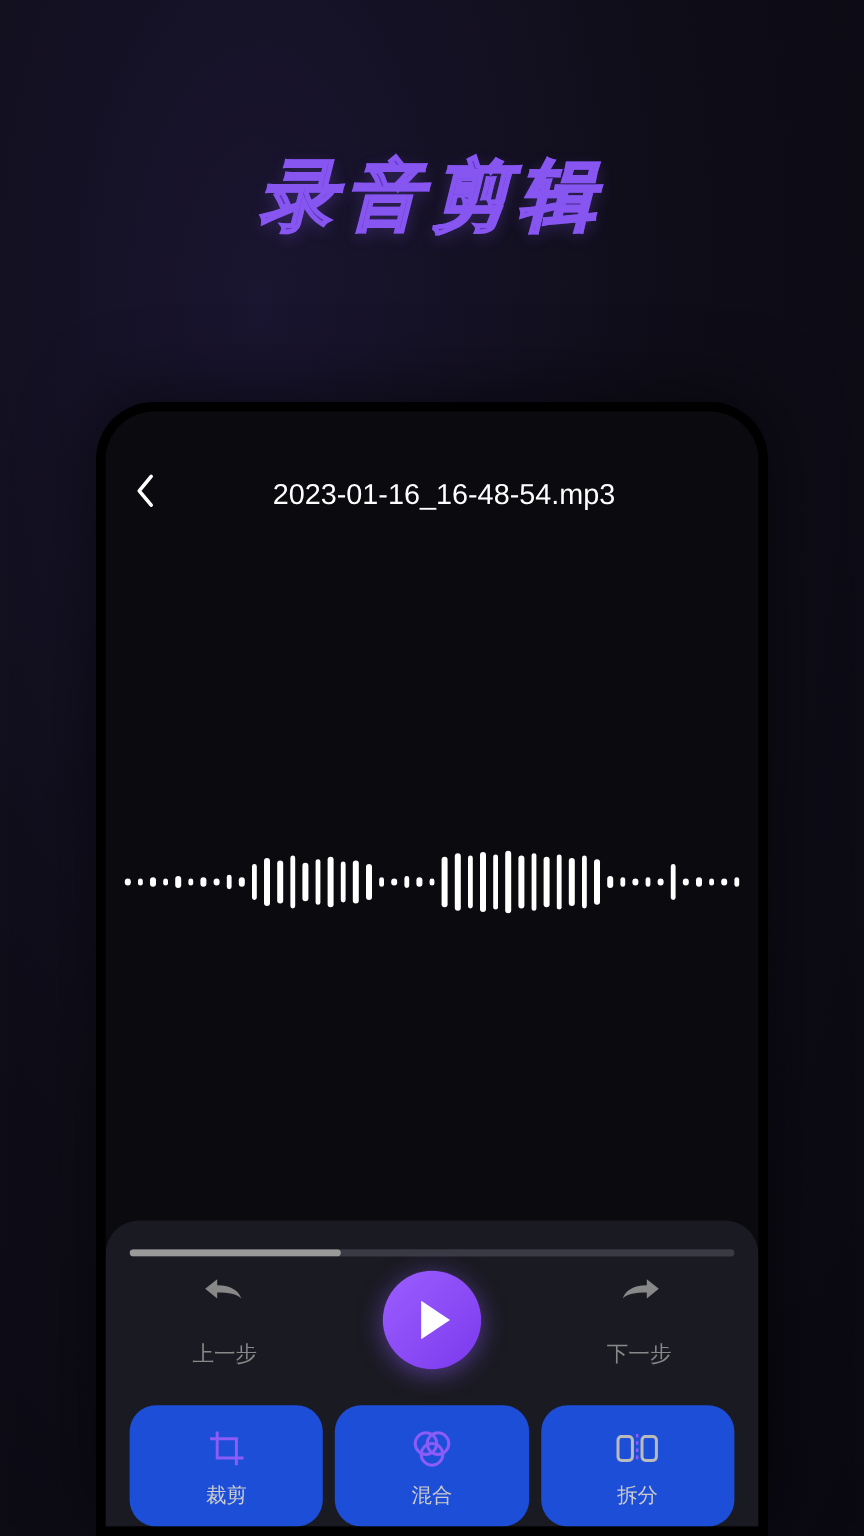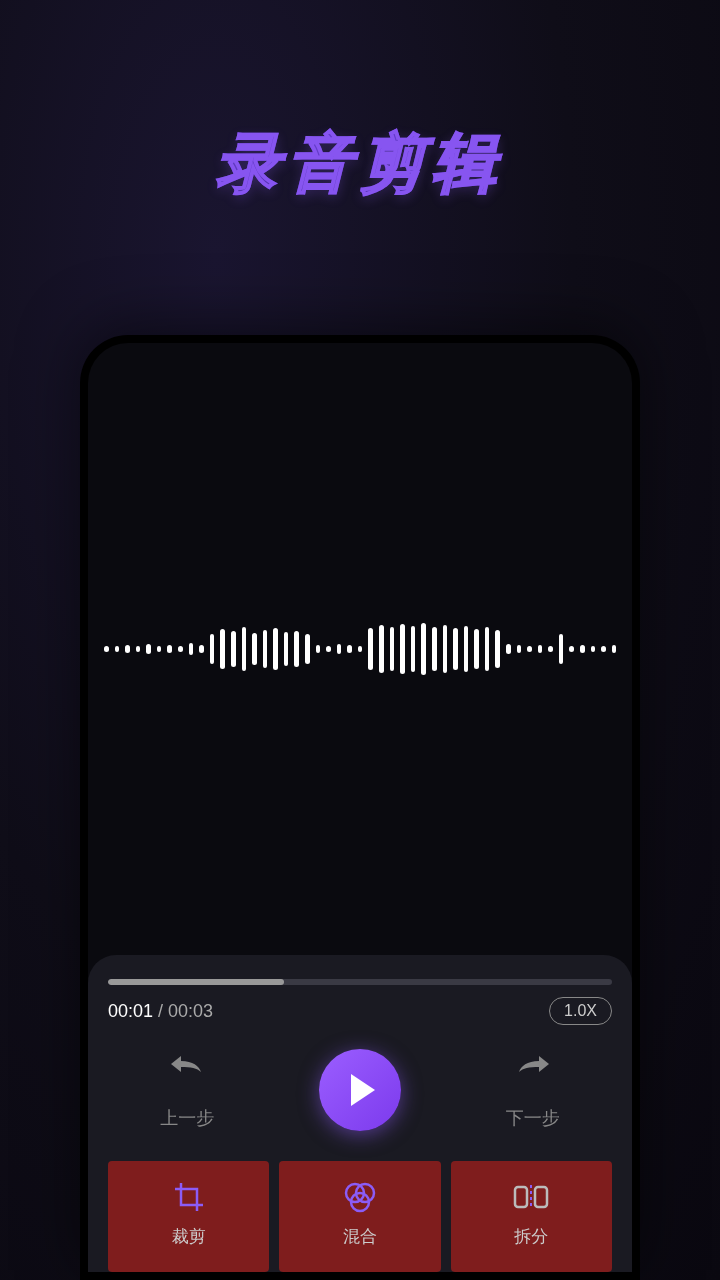--- a/index.html
+++ b/index.html
@@ -155,23 +155,23 @@
   border-bottom: 16px solid transparent;
   margin-left: 6px;
 }
 .tools-row {
   display: flex;
   gap: 10px;
   padding-bottom: 0;
 }
 .tool-btn {
   flex: 1;
-  background: #7f1d1d;
-  border-radius: 4px;
-  padding: 18px 8px 24px;
+  background: #1d4ed8;
+  border-radius: 22px;
+  padding: 18px 8px 14px;
   display: flex;
   flex-direction: column;
   align-items: center;
   gap: 10px;
 }
 .tool-icon {
   width: 36px;
   height: 36px;
   display: flex;
   align-items: center;
@@ -183,20 +183,28 @@
 }
 </style>
 </head>
 <body>
 
 <div class="app-title">录音剪辑</div>
 
 <div class="phone-frame">
   <div class="phone-screen">
 
+    <div class="header">
+      <div class="back-arrow">
+        <svg width="20" height="32" viewBox="0 0 20 32">
+            <path d="M14 4 L4 16 L14 28" stroke="#fff" stroke-width="3" fill="none" stroke-linecap="round" stroke-linejoin="round"></path>
+          </svg>
+      </div>
+      <div class="file-title">2023-01-16_16-48-54.mp3</div>
+    </div>
 
     <div class="waveform-area">
       <div class="waveform" id="waveform">
           <div class="bar" style="height: 6px;"></div>
           <div class="bar" style="height: 6px;"></div>
           <div class="bar" style="height: 8px;"></div>
           <div class="bar" style="height: 6px;"></div>
           <div class="bar" style="height: 10px;"></div>
           <div class="bar" style="height: 6px;"></div>
           <div class="bar" style="height: 8px;"></div>
@@ -242,26 +250,20 @@
           <div class="bar" style="height: 6px;"></div>
           <div class="bar" style="height: 6px;"></div>
           <div class="bar" style="height: 8px;"></div>
         </div>
     </div>
 
     <div class="controls-panel">
       <div class="progress-bar">
         <div class="progress-fill"></div>
       </div>
-      <div class="time-row">
-        <div class="time-text">
-          <span class="time-current">00:01</span> / <span>00:03</span>
-        </div>
-        <div class="speed-pill">1.0X</div>
-      </div>
       <div class="playback-row">
         <div class="step-btn">
           <div class="step-icon">
             <svg width="36" height="24" viewBox="0 0 36 24">
                 <path d="M2 12 L12 4 L12 9 C24 9 30 14 32 20 C28 16 22 15 12 15 L12 20 Z" fill="#888"></path>
               </svg>
           </div>
           <div class="step-label">上一步</div>
         </div>
         <div class="play-btn">

